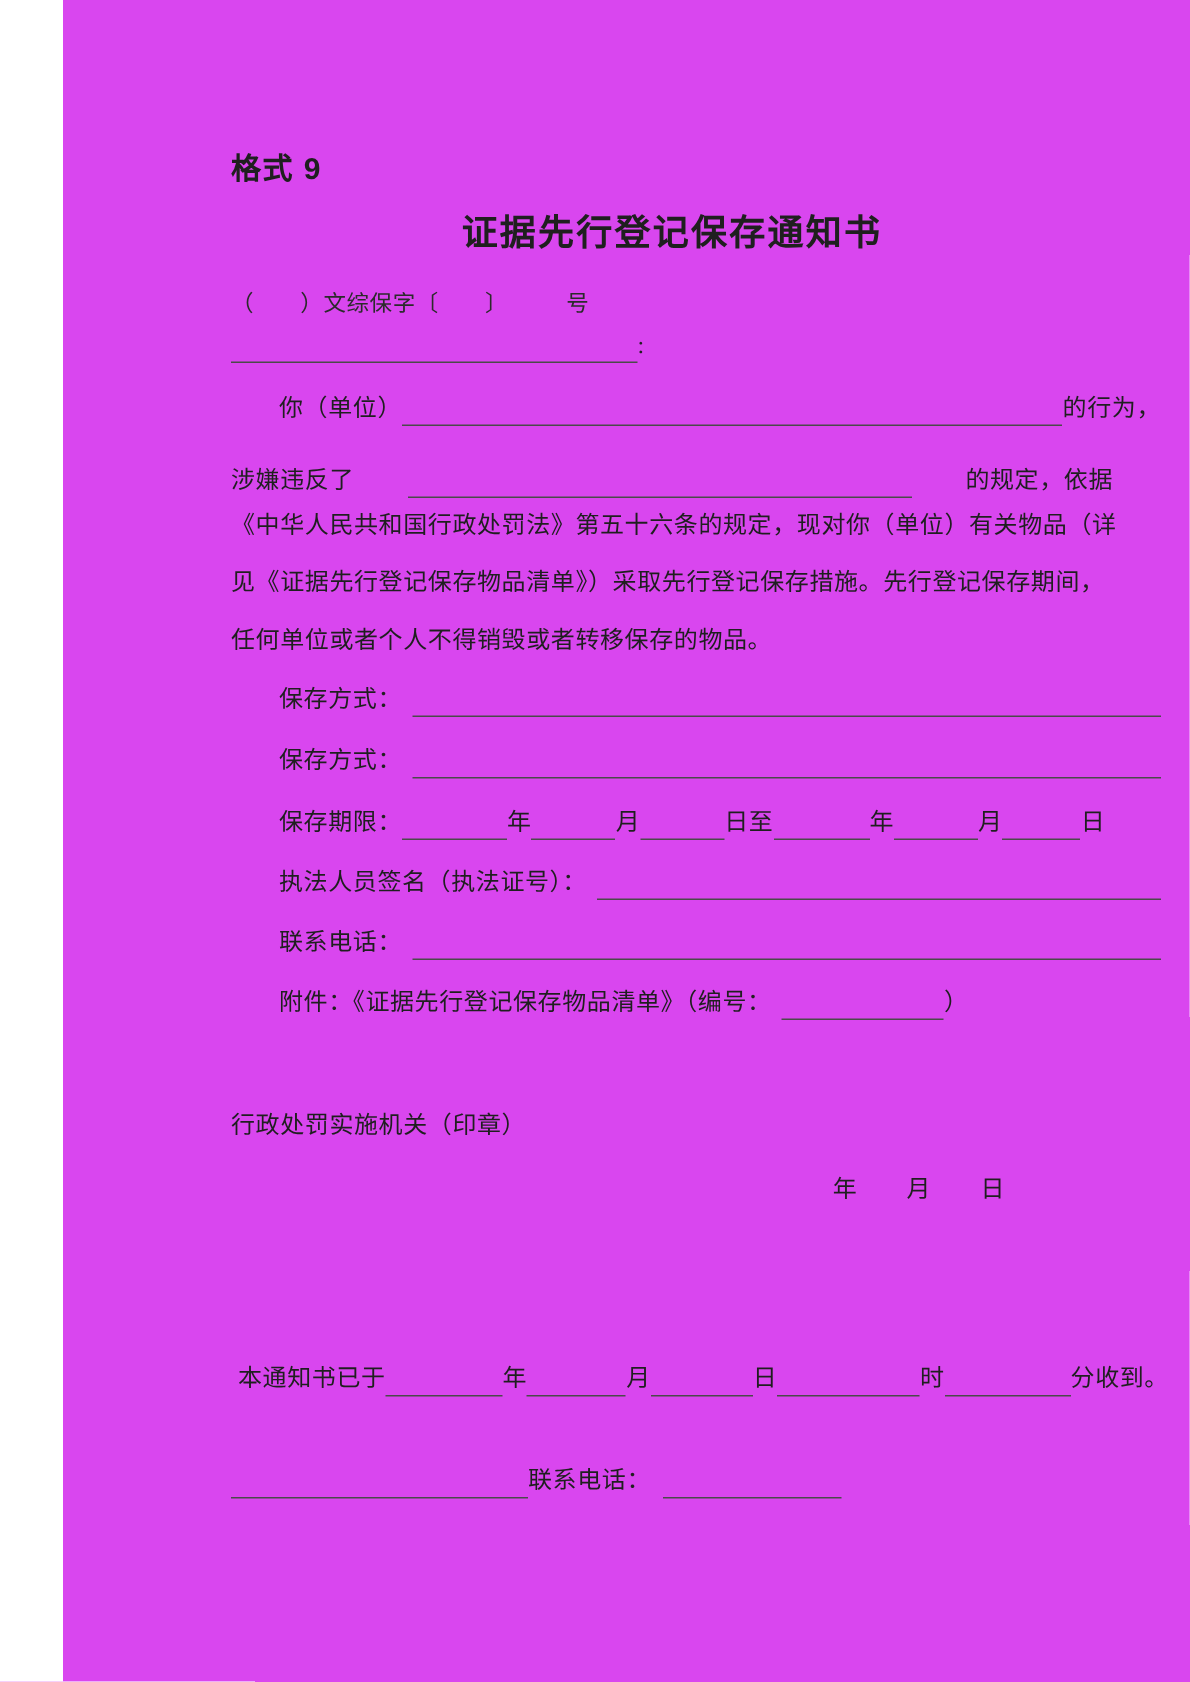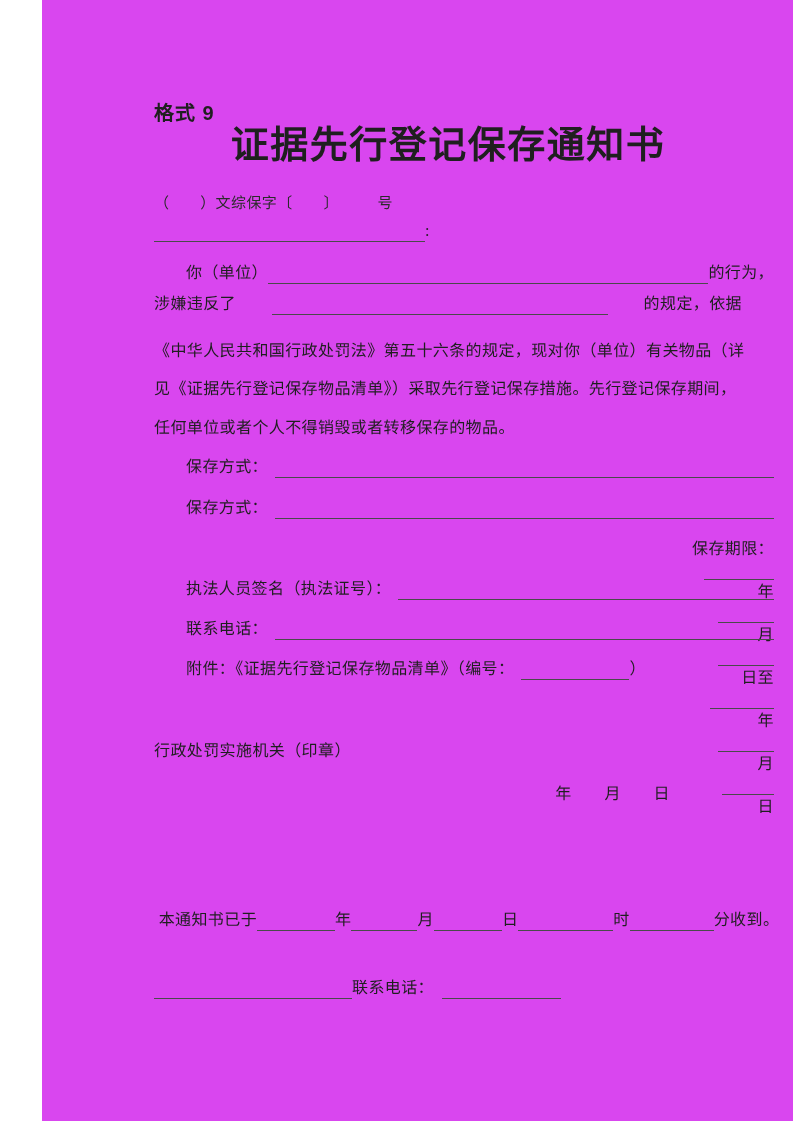--- a/index.html
+++ b/index.html
@@ -40,45 +40,45 @@
   .blank.fill { flex: 1 1 auto; }
   .indent { padding-left: 32px; }
   .format-label {
     top: 102px;
     font-family: "Liberation Sans", "DejaVu Sans", sans-serif;
     font-weight: bold;
     font-size: 20px;
     letter-spacing: 1px;
   }
   .doc-title {
-    top: 126px;
+    top: 137px;
     margin: 0;
     text-align: center;
-    font-size: 38px;
+    font-size: 24px;
     font-weight: bold;
     letter-spacing: 1.5px;
     line-height: 38px;
   }
   .ref-line {
     top: 192px;
     padding-right: 18px;
     width: 570px;
     font-size: 15px;
     color: #2b2b2b;
   }
   .addressee { top: 219px; }
   .addressee .blank { width: 271px; }
   .p1 { top: 261px; }
-  .p2 { top: 292px; gap: 36px; }
+  .p2 { top: 309px; gap: 36px; }
   .p3 { top: 339px; }
   .p4 { top: 377px; }
   .p5 { top: 416px; }
   .f-method  { top: 455px; }
   .f-place   { top: 496px; }
-  .f-period  { top: 537px; flex-direction: column; }
+  .f-period  { top: 537px; }
   .f-officer { top: 577px; }
   .f-phone   { top: 617px; }
   .f-attach  { top: 657px; }
   .gap-after-colon { margin-left: 7px; }
   .f-period .b1 { width: 70px; }
   .f-period .b2 { width: 56px; }
   .f-period .b3 { width: 56px; }
   .f-period .b4 { width: 64px; }
   .f-period .b5 { width: 56px; }
   .f-period .b6 { width: 52px; }

